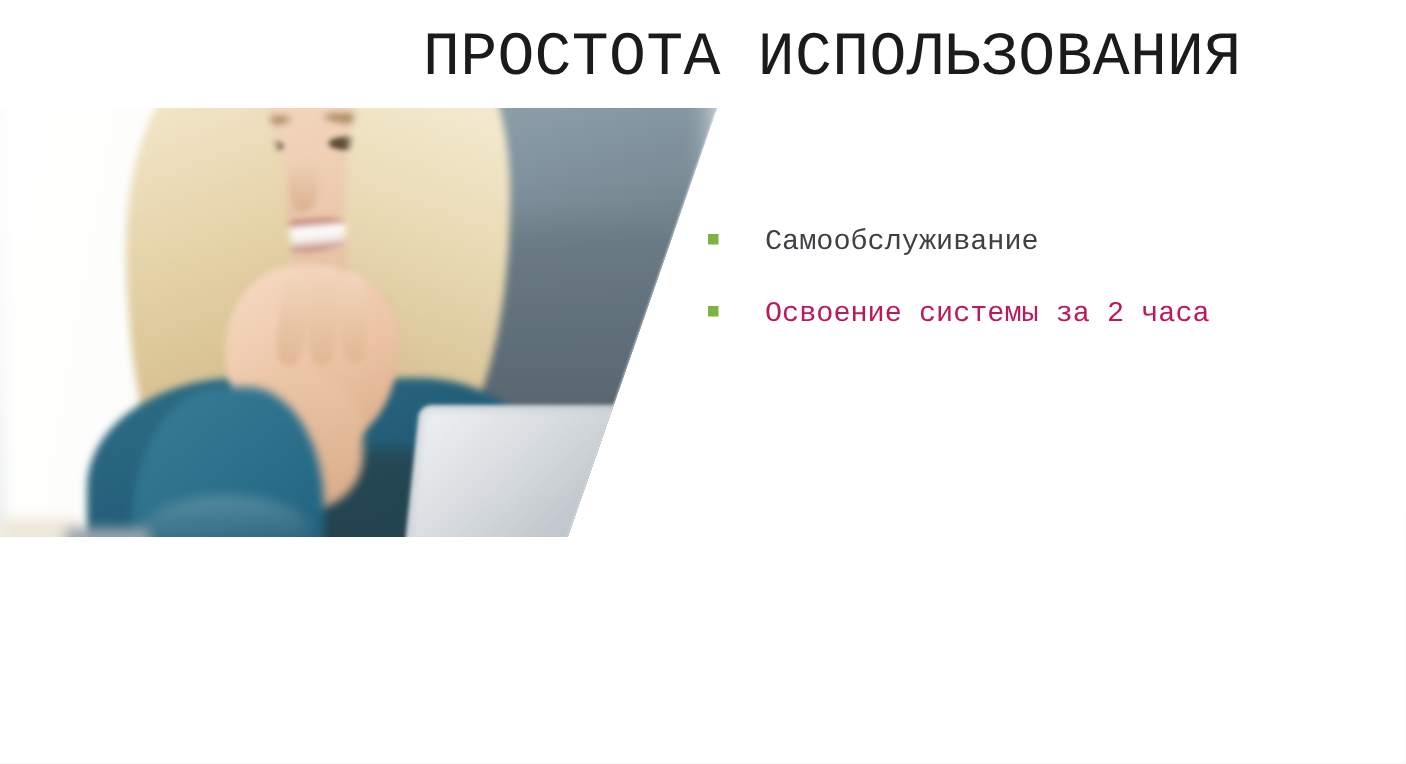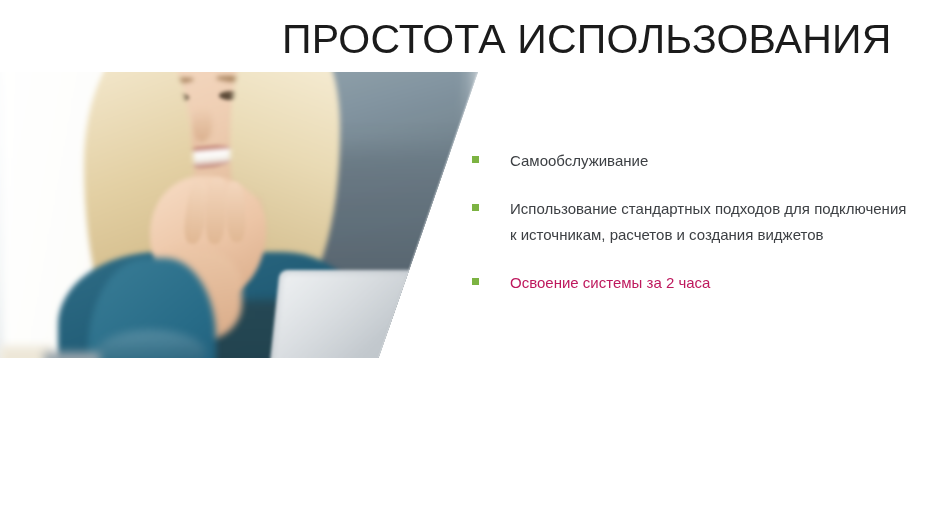--- a/index.html
+++ b/index.html
@@ -9,20 +9,21 @@
   }
   body {
     font-family: "Liberation Sans", sans-serif;
   }
   #slide {
     position: relative;
     width: 937px;
     height: 358px;
     overflow: hidden;
     background: #ffffff;
+    font-family: Liberation Mono, monospace;
   }
 
   
   .photo-wrap {
     position: absolute;
     left: 0;
     top: 0;
     width: 480px;
     height: 509px;
     overflow: hidden;
@@ -350,21 +351,21 @@
     margin-bottom: 22px;
   }
   .bullet-marker {
     flex: 0 0 auto;
     width: 7px;
     height: 7px;
     margin-top: 8px;
     margin-right: 31px;
   }
   .bullet-text {
-    font-size: 15px;
+    font-size: 19px;
     line-height: 26px;
     color: #3d4044;
     font-weight: 400;
   }
 
   
   .logo {
     position: absolute;
     left: 786px;
     top: 466px;
@@ -447,24 +448,20 @@
   <div class="title-band-left"></div>
   <div class="slide-title" style="color: rgb(27, 27, 27);">ПРОСТОТА ИСПОЛЬЗОВАНИЯ</div>
 
   <div class="bullets">
     <div class="bullet-row">
       <span class="bullet-marker" style="background: rgb(124, 179, 66);"></span>
       <span class="bullet-text" style="color: rgb(61, 64, 68);">Самообслуживание</span>
     </div>
     <div class="bullet-row">
       <span class="bullet-marker" style="background: rgb(124, 179, 66);"></span>
-      <span class="bullet-text" style="color: rgb(61, 64, 68);">Использование стандартных подходов для подключения к источникам, расчетов и создания виджетов</span>
-    </div>
-    <div class="bullet-row">
-      <span class="bullet-marker" style="background: rgb(124, 179, 66);"></span>
       <span class="bullet-text" style="color: #be185d;">Освоение системы за 2 часа</span>
     </div>
   </div>
 
   <div class="logo">
     <div class="logo-tagline" style="color: rgb(141, 141, 141);">a Softline Company</div>
   </div>
 
 </div>
 

